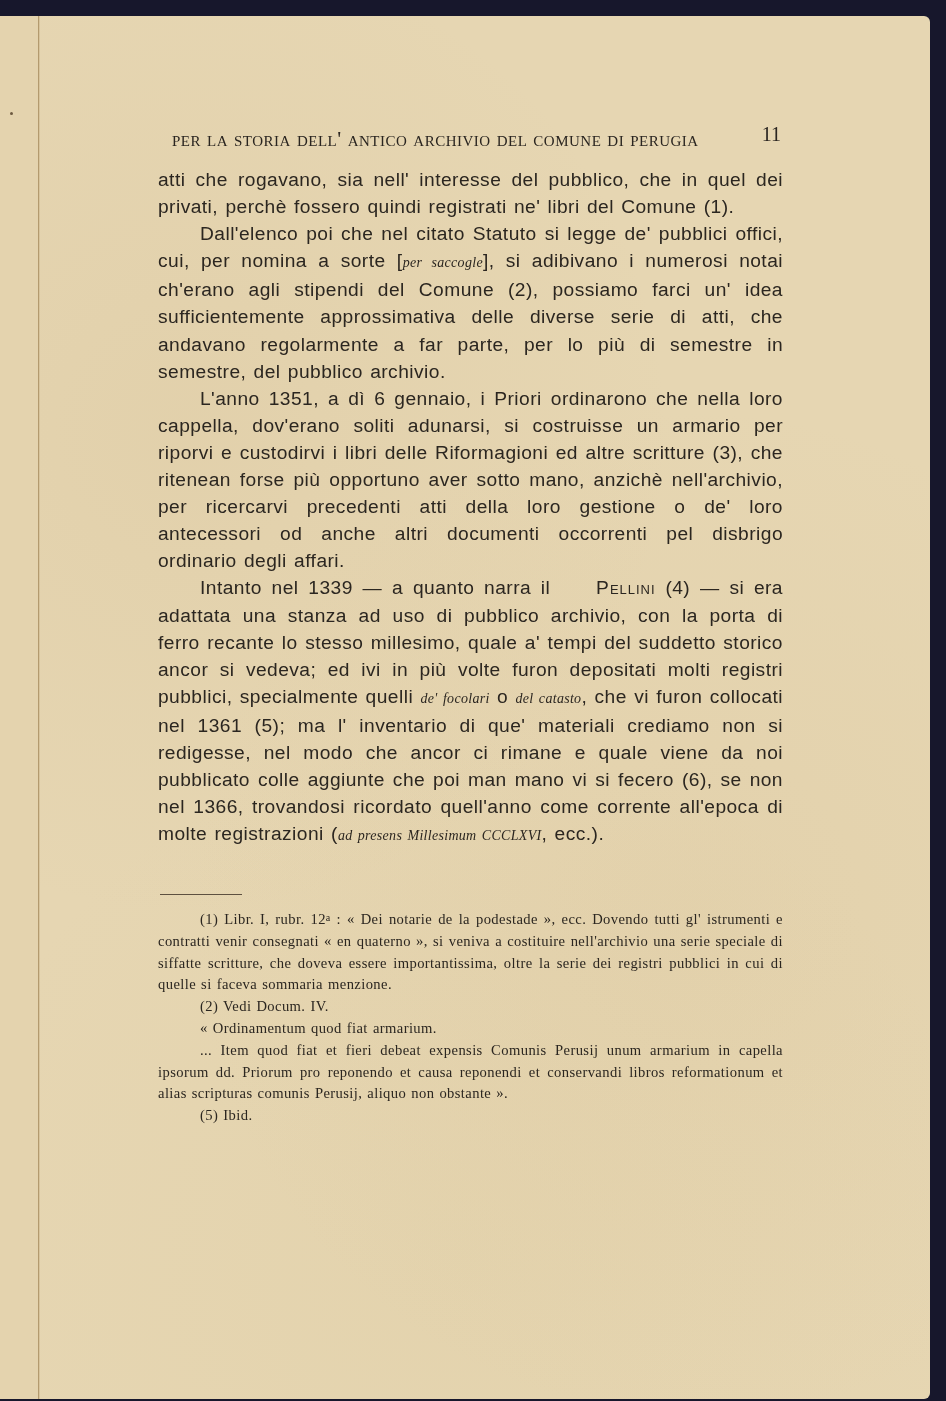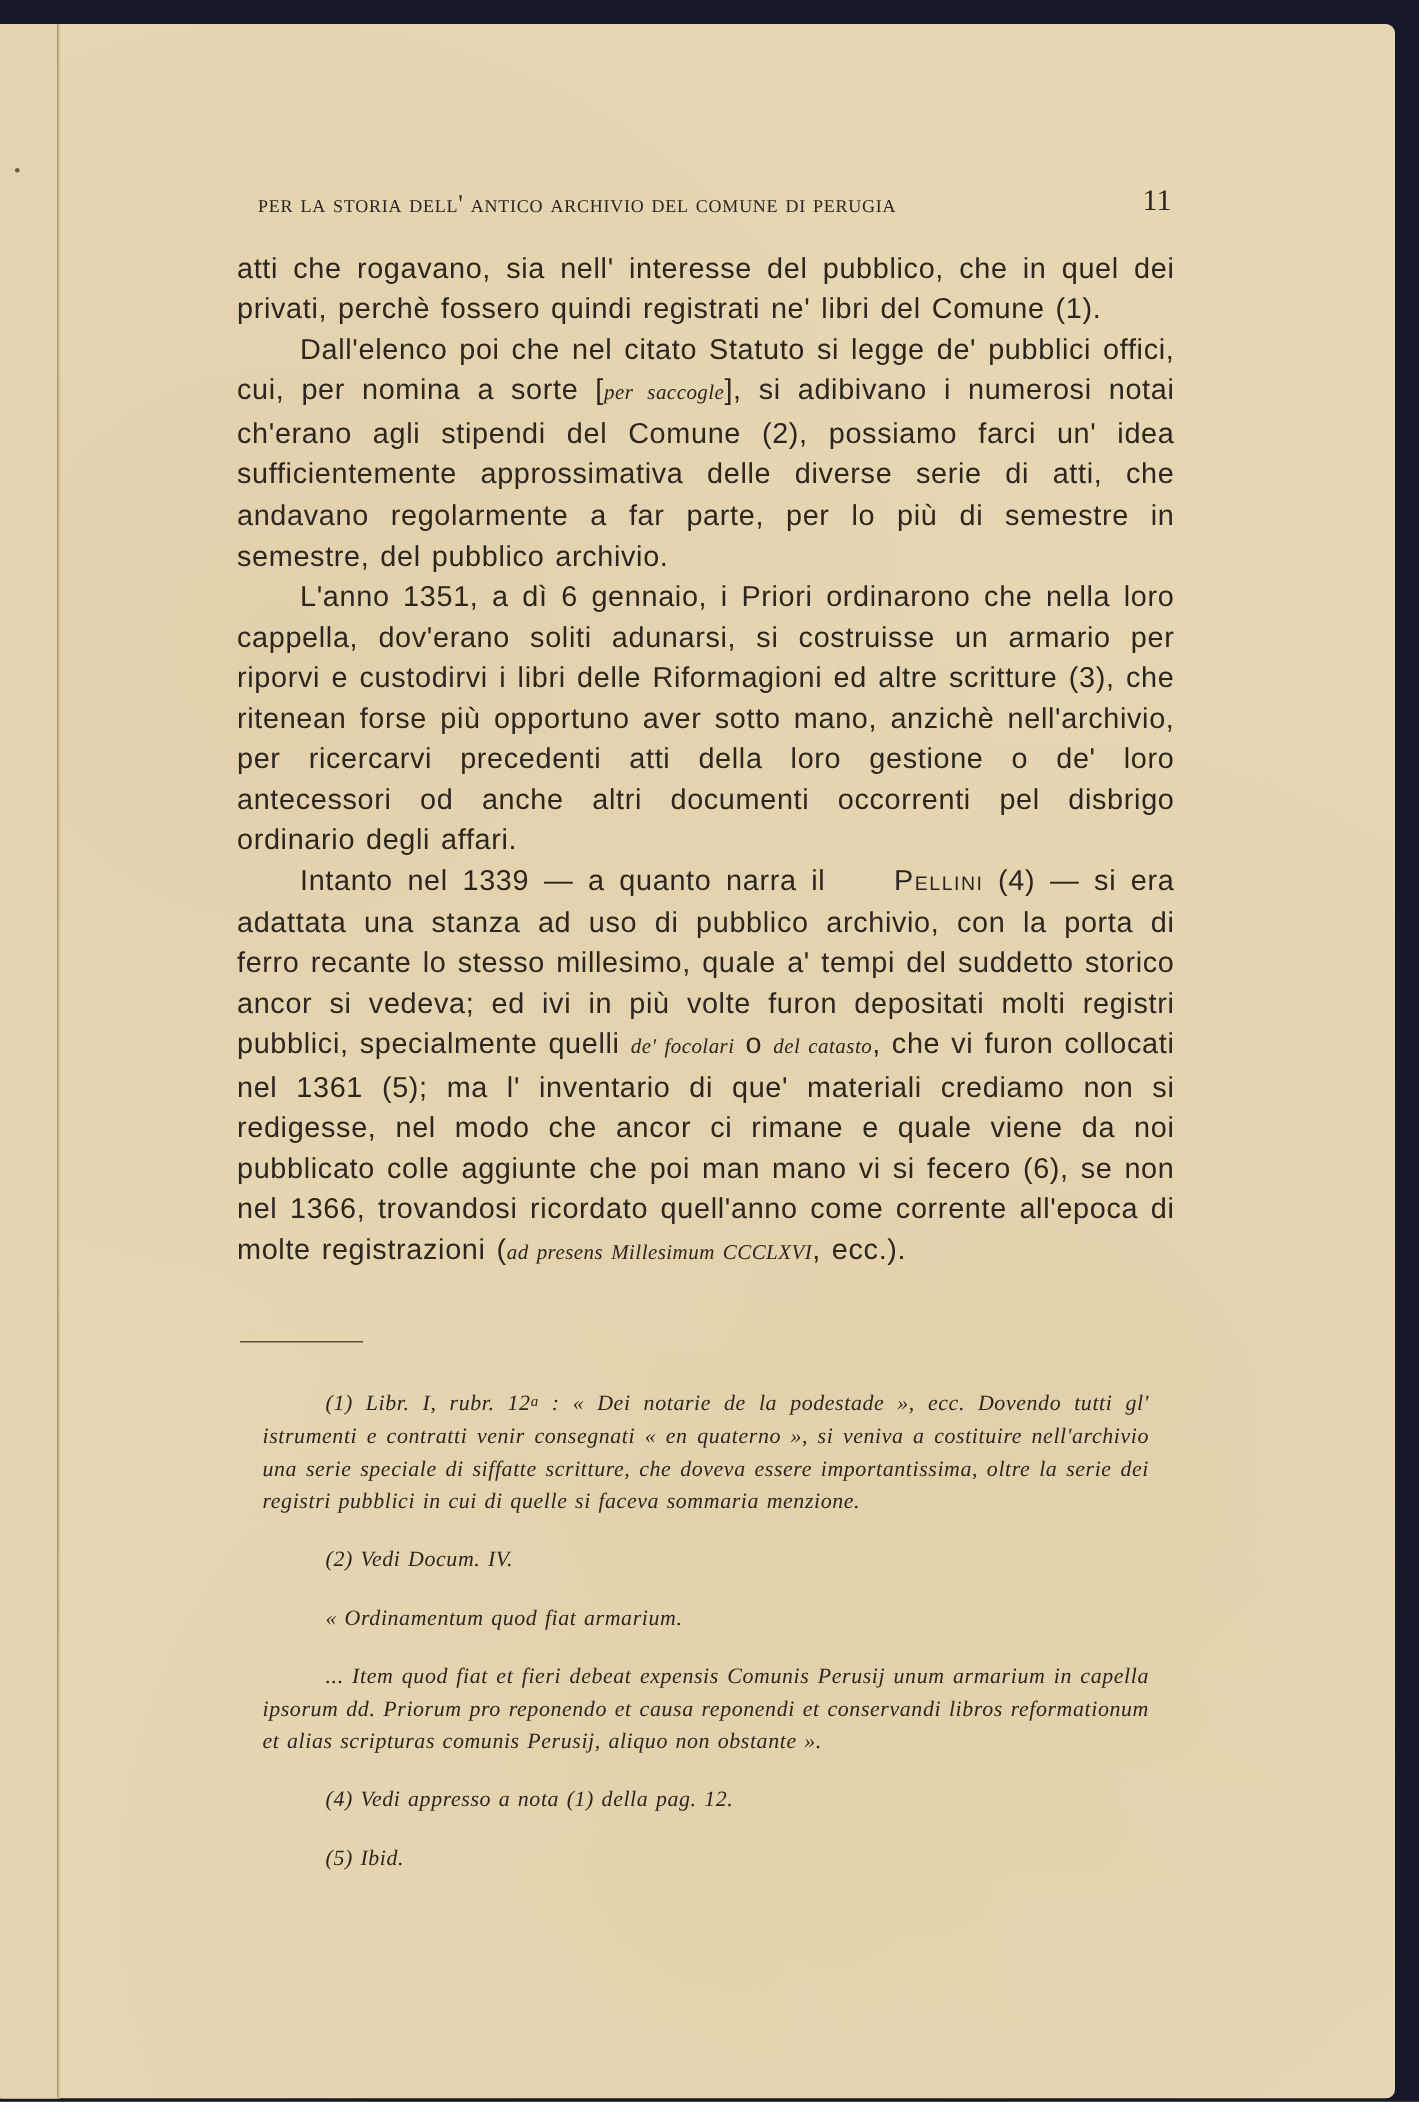--- a/index.html
+++ b/index.html
@@ -39,21 +39,21 @@
     }
     .running-head {
       top: 120px; height: 28px;
       font-family: "Liberation Serif", serif;
       font-size: 14.5px; letter-spacing: 0.6px;
       color: #2a2520;
     }
     .running-head .title {
       position: absolute; left: 14px; top: 6px;
       font-variant: small-caps; text-transform: lowercase;
-      font-size: 17px; letter-spacing: 0.5px;
+      font-size: 22px; letter-spacing: 0.5px;
     }
     .running-head .pagenum {
       position: absolute; right: 2px; top: 3px;
       font-size: 20px; letter-spacing: 0;
     }
     .body-text {
       top: 166px;
       font-family: "Liberation Sans", sans-serif;
       font-size: 19.2px; line-height: 27.1px;
       letter-spacing: 0.45px; word-spacing: 1.5px;
@@ -71,21 +71,21 @@
       background: #5d5040;
     }
     .footnotes {
       top: 907px;
       font-family: "Liberation Serif", serif;
       font-size: 14.6px; line-height: 21.8px;
       letter-spacing: 0.4px; word-spacing: 1px;
       text-align: justify;
       color: #2b2620;
     }
-    .footnotes p { margin: 17px; text-indent: 42px; font-style: italic; }
+    .footnotes p { margin: 0; text-indent: 42px; }
     .footnotes sup { font-size: 10px; vertical-align: 3px; }
   </style>
 </head>
 <body>
 
 <div class="scan-bg"></div>
 
 <div class="page">
   <div class="binding-strip"></div>
   <div class="speck"></div>
@@ -105,15 +105,14 @@
   <p><span>Intanto nel 1339 — a quanto narra il </span><span class="sc">Pellini</span><span> (4) — si era adattata una stanza ad uso di pubblico archivio, con la porta di ferro recante lo stesso millesimo, quale a' tempi del suddetto storico ancor si vedeva; ed ivi in più volte furon depositati molti registri pubblici, specialmente quelli </span><i>de' focolari</i><span> o </span><i>del catasto</i><span>, che vi furon collocati nel 1361 (5); ma l' inventario di que' materiali crediamo non si redigesse, nel modo che ancor ci rimane e quale viene da noi pubblicato colle aggiunte che poi man mano vi si fecero (6), se non nel 1366, trovandosi ricordato quell'anno come corrente all'epoca di molte registrazioni (</span><i>ad presens Millesimum CCCLXVI</i><span>, ecc.).</span></p>
 </div>
 
 <div class="fn-rule"></div>
 
 <div class="text-block footnotes">
   <p><span>(1)</span><span> Libr. I, rubr. 12</span><sup>a</sup><span> : « Dei notarie de la podestade », ecc. Dovendo tutti gl' istrumenti e contratti venir consegnati « en quaterno », si veniva a costituire nell'archivio una serie speciale di siffatte scritture, che doveva essere importantissima, oltre la serie dei registri pubblici in cui di quelle si faceva sommaria menzione.</span></p>
   <p><span>(2)</span><span> Vedi Docum. IV.</span></p>
   <p><span>« Ordinamentum quod fiat armarium.</span></p>
   <p><span>... Item quod fiat et fieri debeat expensis Comunis Perusij unum armarium in capella ipsorum dd. Priorum pro reponendo et causa reponendi et conservandi libros reformationum et alias scripturas comunis Perusij, aliquo non obstante ».</span></p>
-  <p><span>(4)</span><span> Vedi appresso a nota (1) della pag. 12.</span></p>
   <p><span>(5)</span><span> Ibid.</span></p>
 </div>
 
 </body></html>

